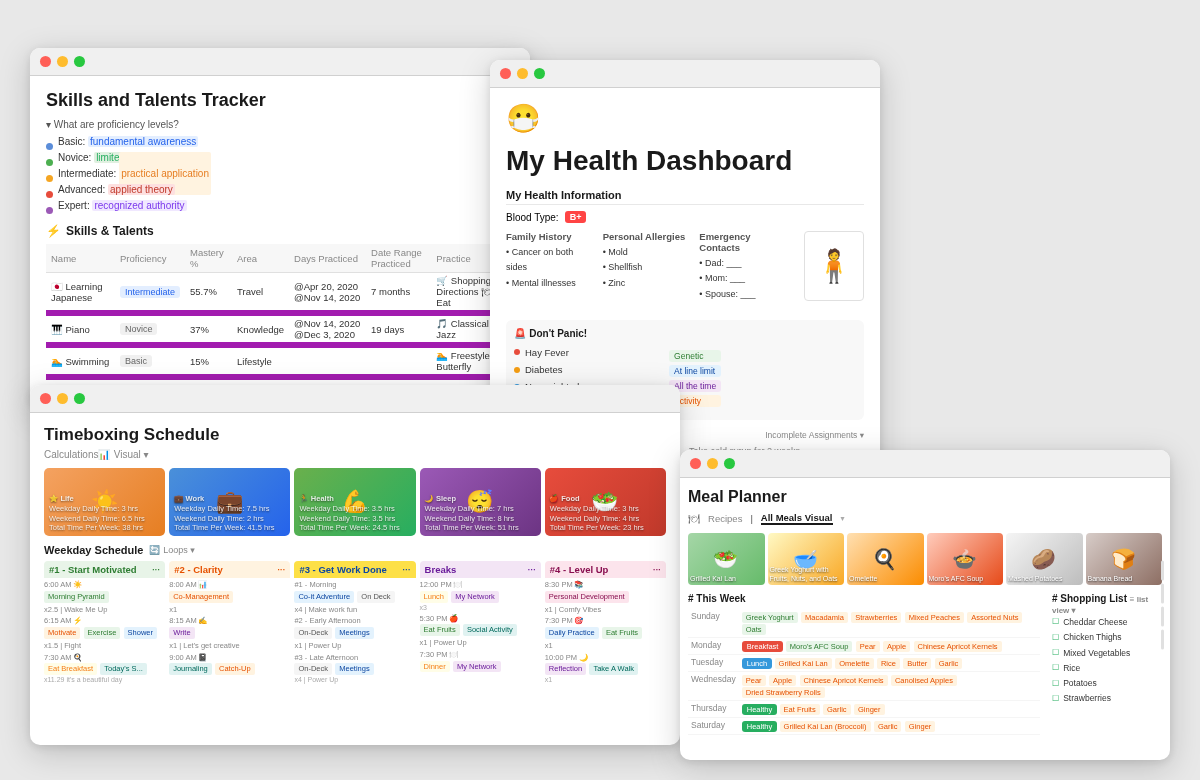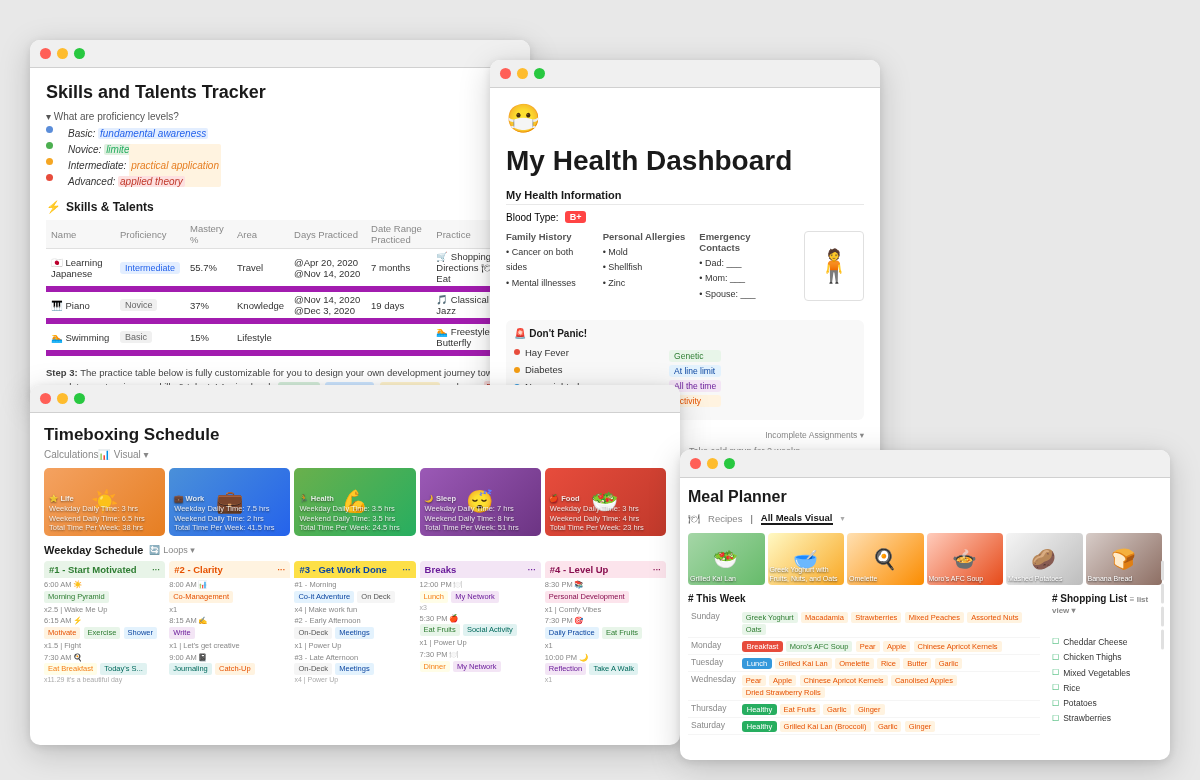--- a/index.html
+++ b/index.html
@@ -34,21 +34,21 @@
       width: 11px; height: 11px;
       border-radius: 50%;
       display: inline-block;
     }
     .btn-red { background: #ff5f57; }
     .btn-yellow { background: #febc2e; }
     .btn-green { background: #28c840; }
 
     
     #win1 {
-      left: 30px; top: 40px;
+      left: 30px; top: 48px;
       width: 500px; height: 360px;
     }
     #win1 .content {
       padding: 14px 16px;
       font-size: 11px;
       overflow: hidden;
     }
     .win1-title {
       font-size: 18px;
       font-weight: 700;
@@ -58,26 +58,25 @@
     .proficiency-section {
       margin-bottom: 10px;
     }
     .proficiency-label {
       font-size: 10px;
       color: #555;
       margin-bottom: 4px;
     }
     .proficiency-item {
       display: flex;
-      align-items: flex-start;
-      gap: 15px;
+      align-items: flex-end;
+      gap: 5px;
       font-size: 10px;
       color: #333;
       line-height: 1.6;
-      font-style: italic;
     }
     .dot {
       width: 7px; height: 7px;
       border-radius: 50%;
       flex-shrink: 0;
     }
     .dot-blue { background: #5b8dd9; }
     .dot-green { background: #4caf50; }
     .dot-orange { background: #f5a623; }
     .dot-red { background: #e74c3c; }
@@ -435,21 +434,21 @@
       font-size: 7.5px;
       margin: 1px 1px 0 0;
     }
     .mb-breakfast { background: #e8f5e9; color: #2e7d32; }
     .mb-snack { background: #fff3e0; color: #e65100; }
 
     .shopping-section-title {
       font-size: 10px;
       font-weight: 600;
       color: #1a1a1a;
-      margin-bottom: 20px;
+      margin-bottom: 0;
     }
     .shopping-list {
       list-style: none;
       font-size: 8.5px;
       color: #333;
     }
     .shopping-list li {
       display: flex;
       align-items: center;
       gap: 4px;
@@ -512,20 +511,24 @@
         <span class="dot dot-green"></span>
         <span>Novice: <span class="highlight-green">limited experience</span></span>
       </div>
       <div class="proficiency-item">
         <span class="dot dot-orange"></span>
         <span>Intermediate: <span class="highlight-orange">practical application</span></span>
       </div>
       <div class="proficiency-item">
         <span class="dot dot-red"></span>
         <span>Advanced: <span class="highlight-red">applied theory</span></span>
+      </div>
+      <div class="proficiency-item">
+        <span class="dot dot-purple"></span>
+        <span>Expert: <span style="background:#f0e8ff;border-radius:2px;padding:0 2px;color:#7c3aed;">recognized authority</span></span>
       </div>
     </div>
 
     <div class="section-title">
       <span>⚡</span>
       <span>Skills &amp; Talents</span>
     </div>
 
     <table class="skills-table">
       <thead>

